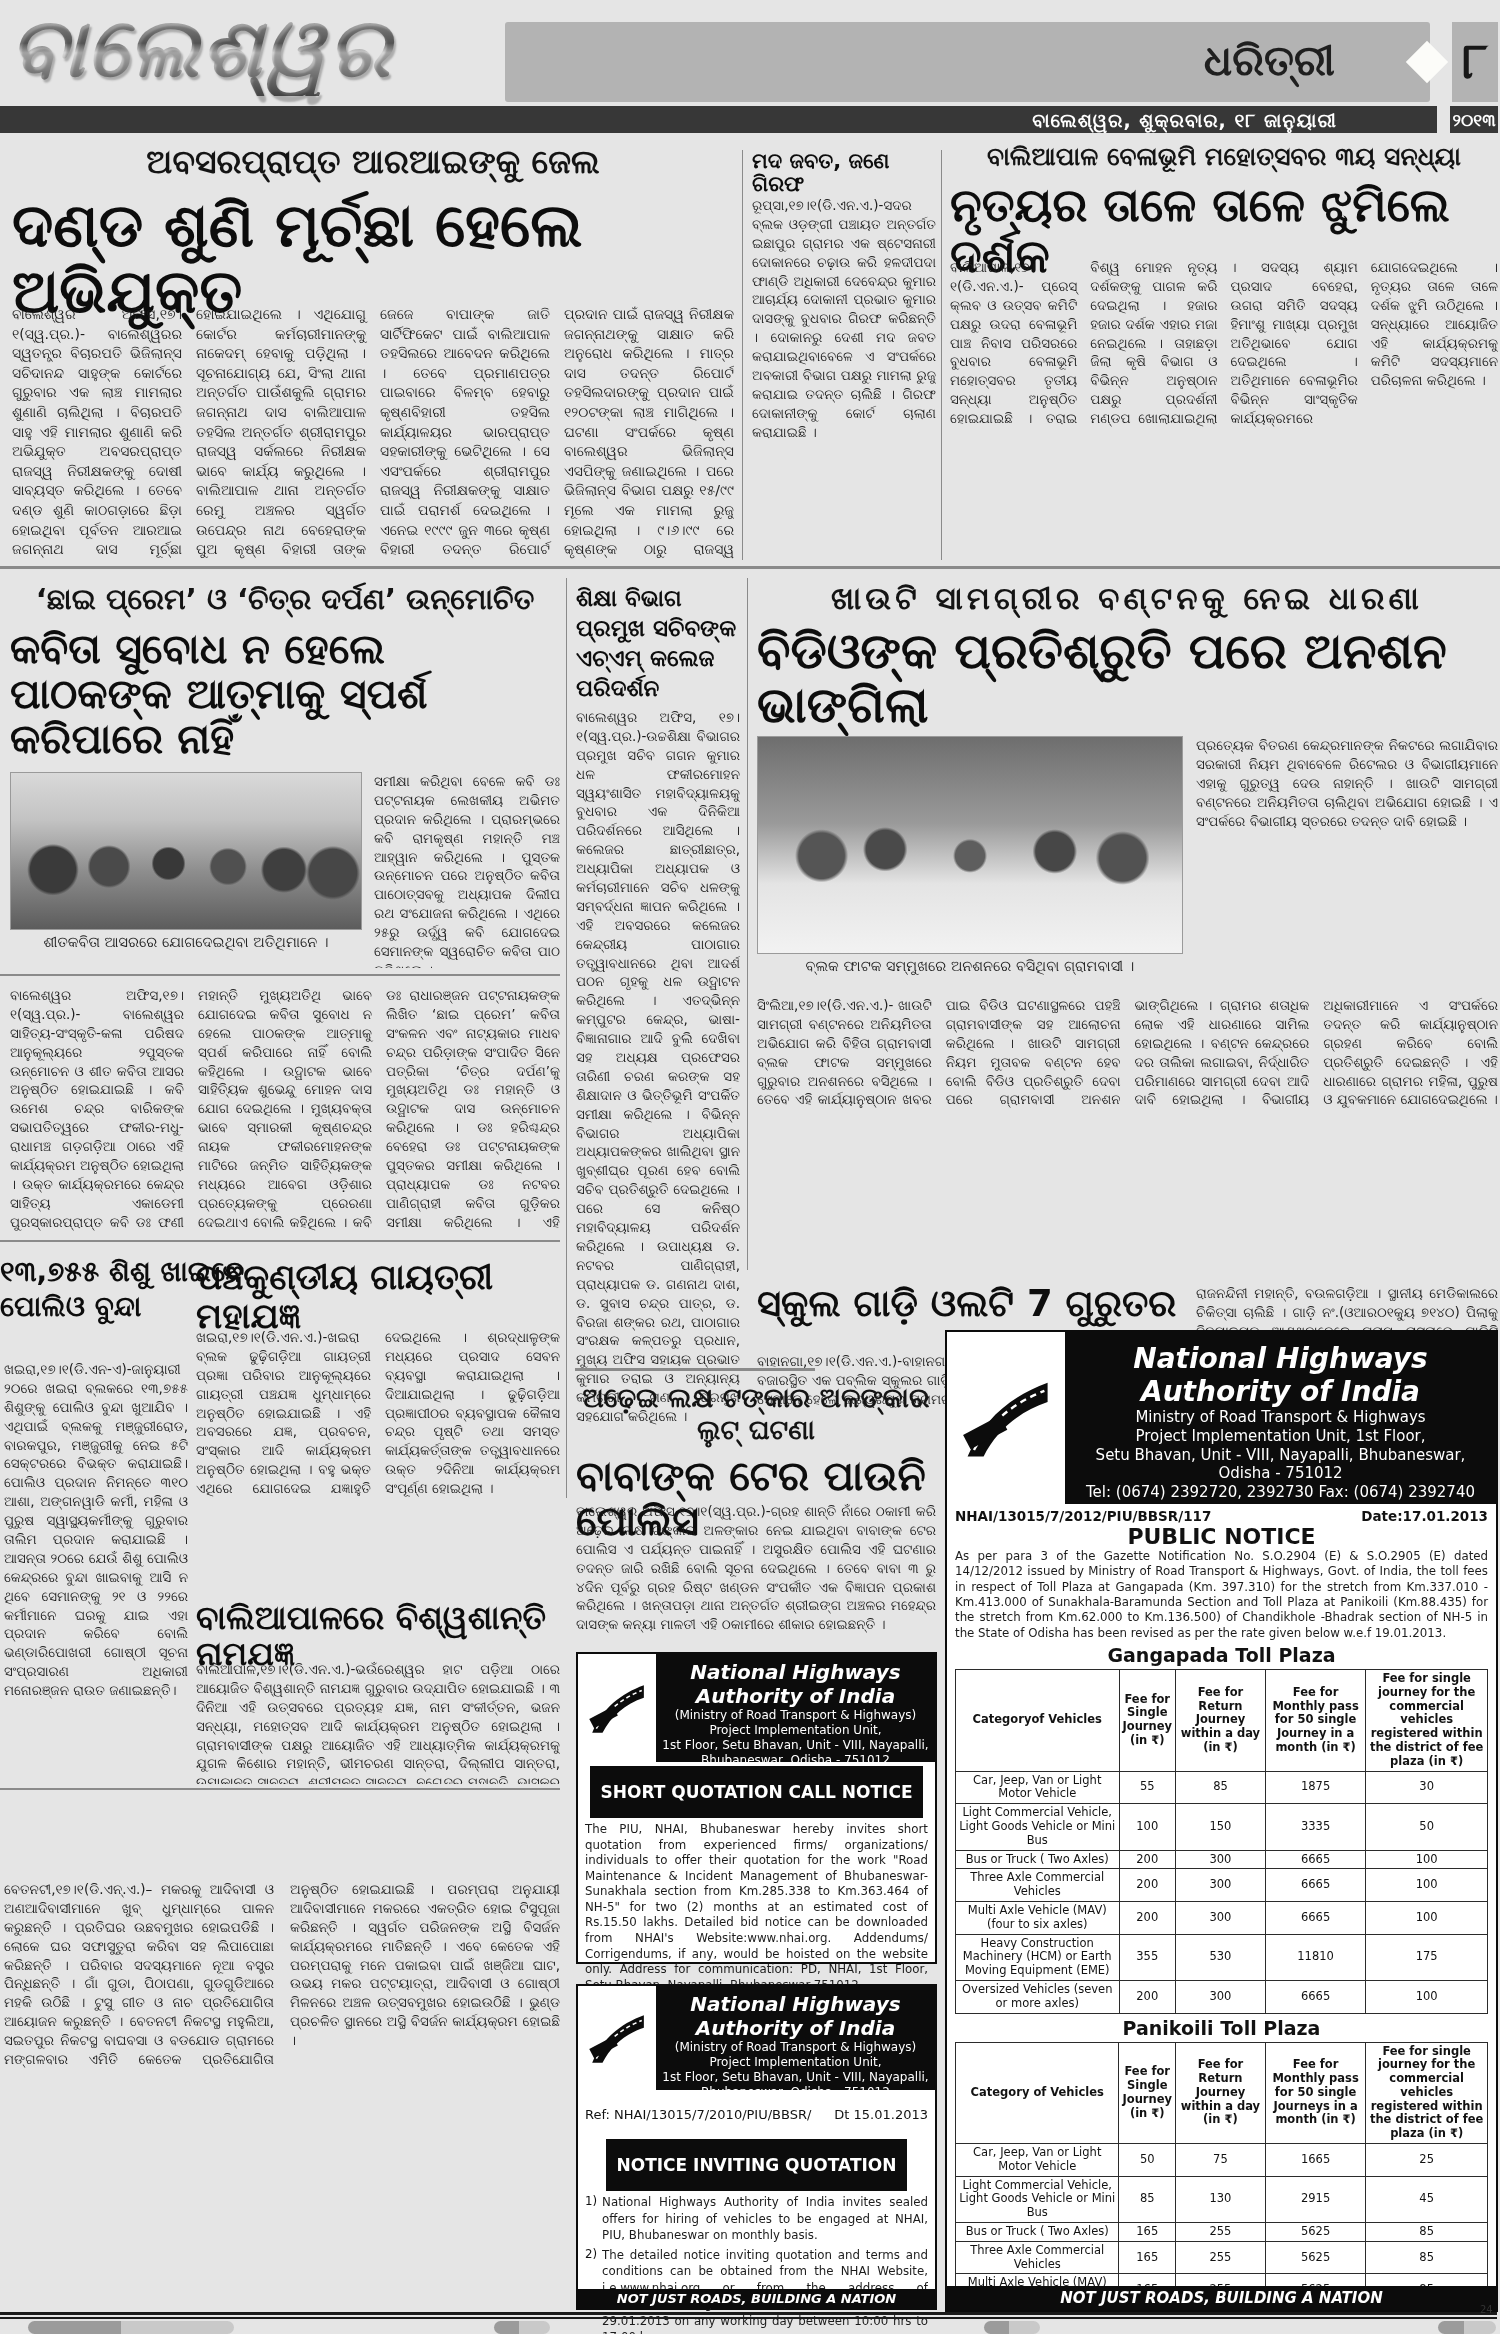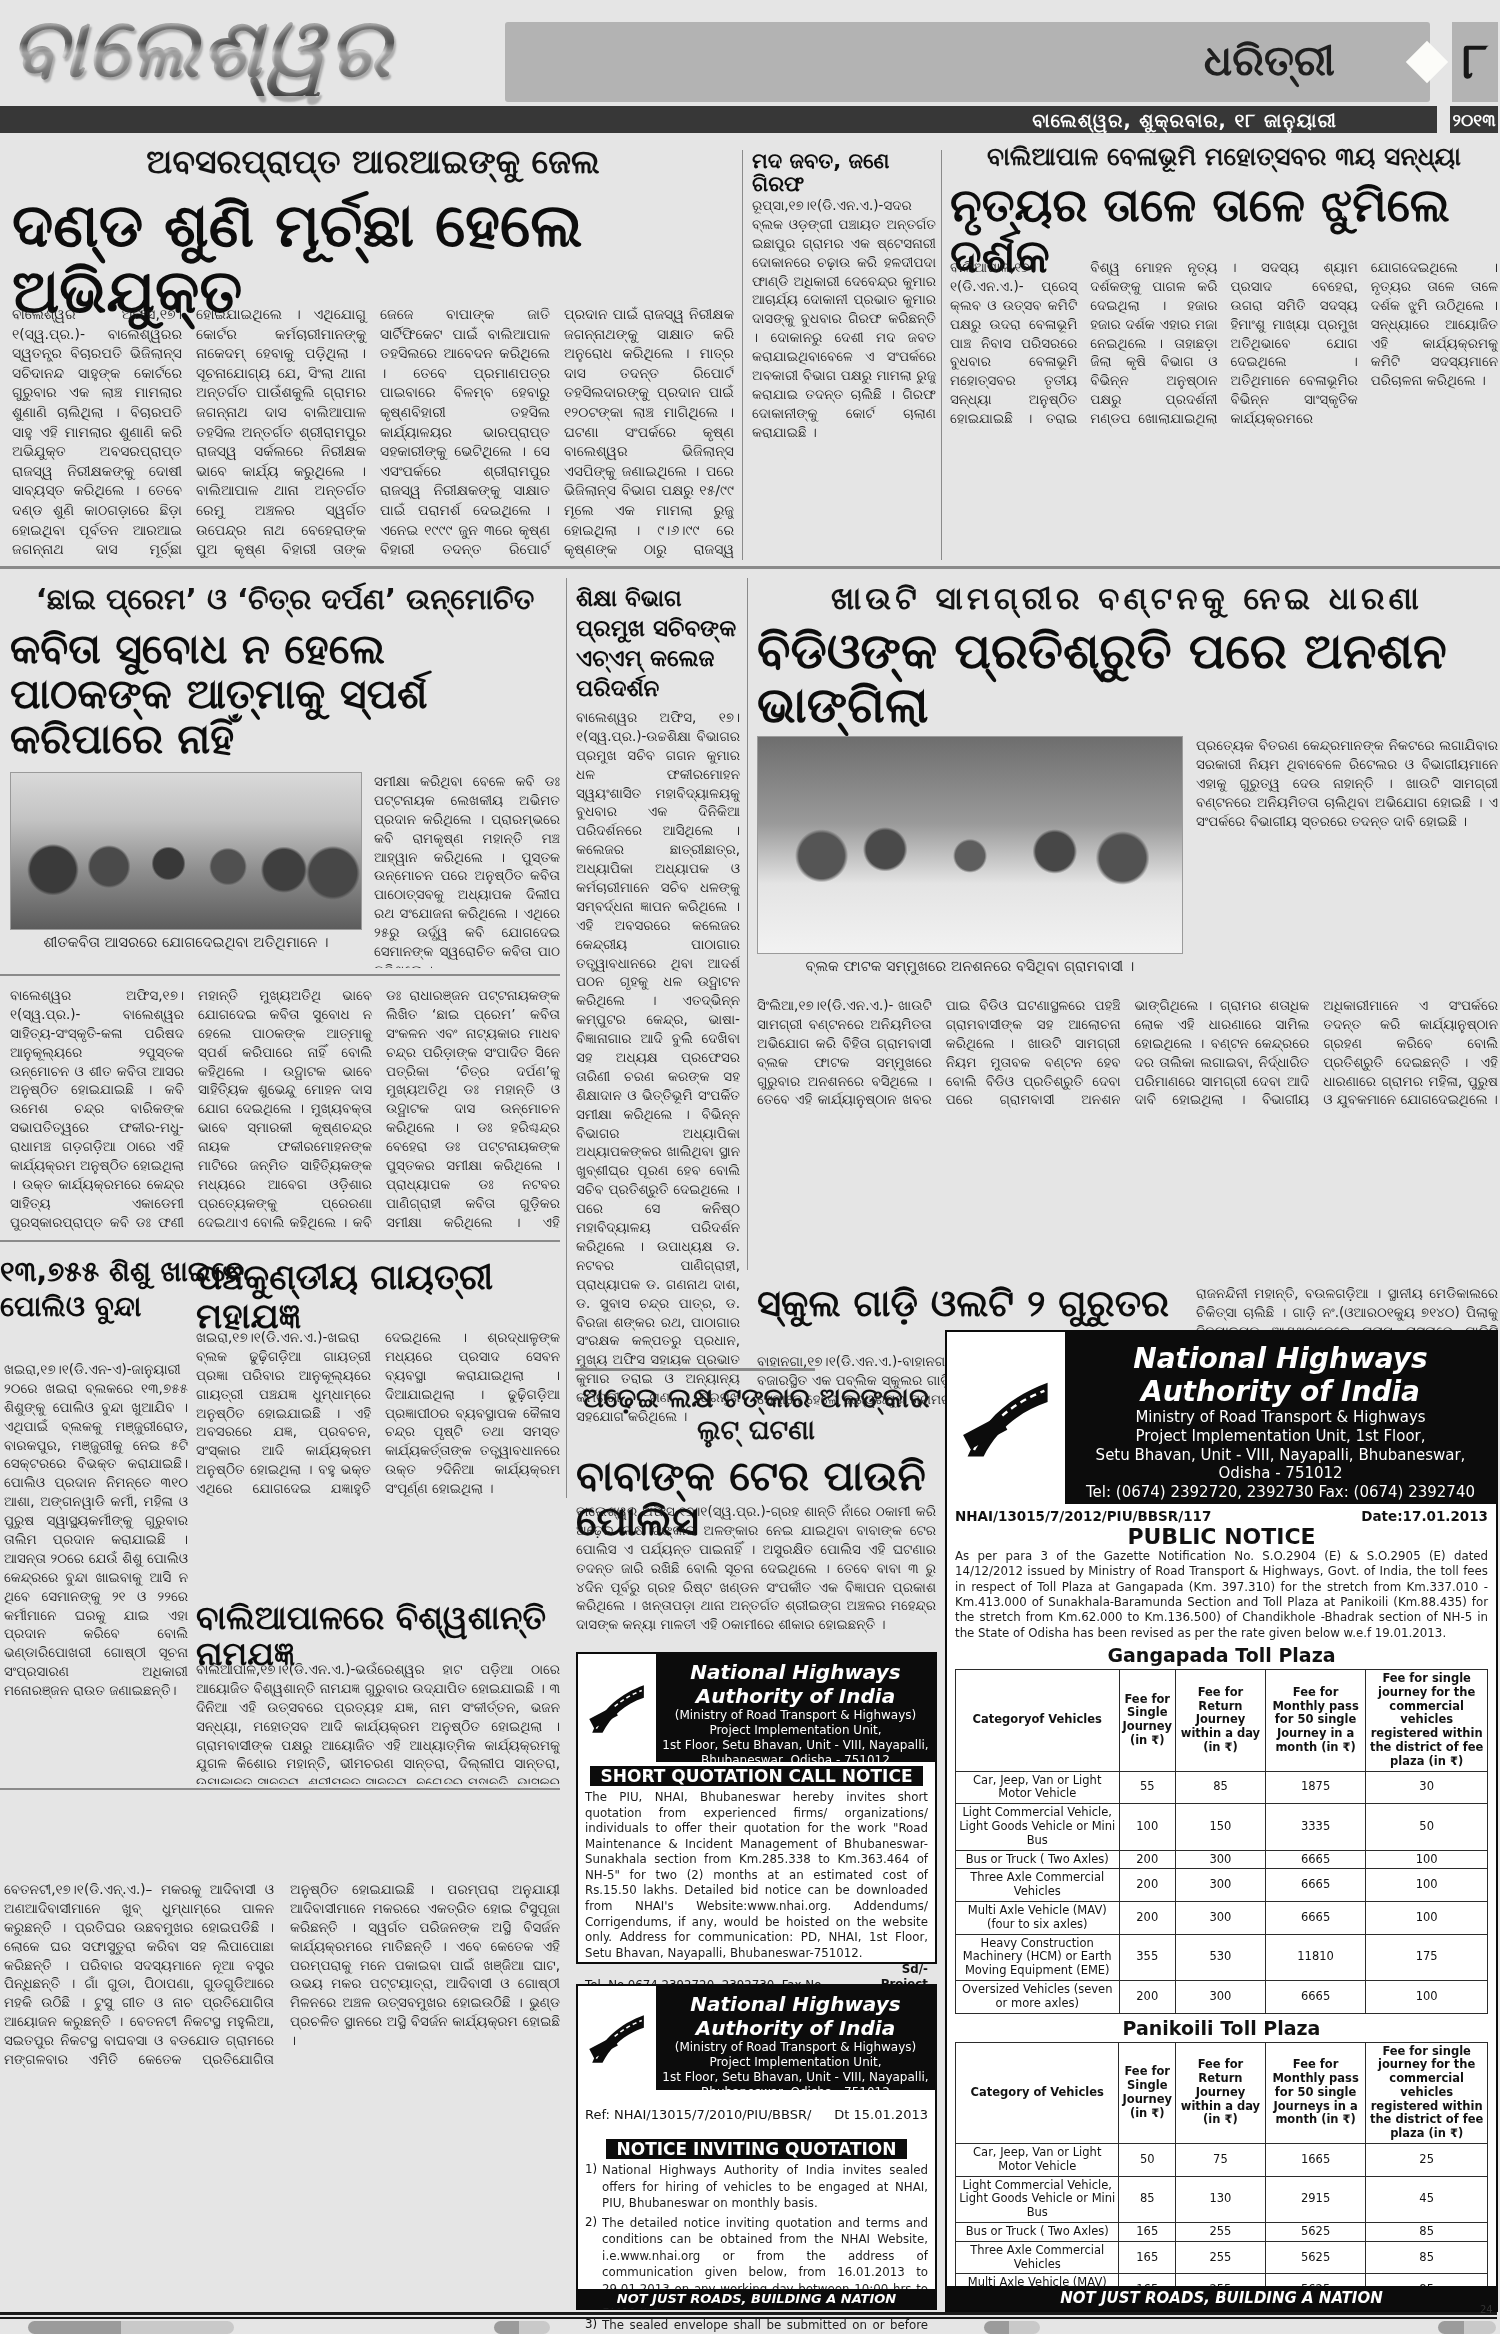--- a/index.html
+++ b/index.html
@@ -44,21 +44,21 @@
      radial-gradient(circle at 86% 56%, #525252 0 6%, transparent 7%),
      linear-gradient(180deg,#6e6e6e 0%,#9a9a9a 40%,#e4e4e4 68%,#f2f2f2 100%)}
   
   .ad{border:2px solid #0c0c0c;background:#fff}
   .ad-head{background:#0c0c0c;color:#fff;display:flex;align-items:stretch}
   .ad-logo{background:#fff;display:flex;align-items:center;justify-content:center;flex:0 0 auto}
   .ad-head-txt{flex:1;text-align:center;padding:6px 4px}
   .ad-org{font-weight:bold;font-style:italic}
   .ad-line{line-height:1.25}
   .ad-slogan{background:#0c0c0c;color:#fff;font-weight:bold;font-style:italic;text-align:center}
-  .inv-title{background:#0c0c0c;color:#fff;font-weight:bold;text-align:center;margin:4px auto;padding:0 10px;width:fit-content}
+  .inv-title{background:#0c0c0c;color:#fff;font-weight:bold;text-align:center;margin:4px auto;padding:16px 10px;width:fit-content}
   .sign{text-align:right;font-weight:bold;line-height:1.25}
   
   table.toll{width:100%;border-collapse:collapse;font-size:11.5px;line-height:1.2}
   table.toll th,table.toll td{border:1px solid #2b2b2b;padding:2px 3px;text-align:center;vertical-align:middle}
   table.toll th{font-weight:bold}
   .tbl-title{font-weight:bold;text-align:center;font-size:19px;padding:3px 0}
   
   .pill{position:absolute;height:13px;border-radius:7px;background:linear-gradient(90deg,#9b9b9b 0 45%,#c9c9c9 45% 100%)}
 </style>
 </head>
@@ -137,21 +137,21 @@
     <div class="head" style="font-size:35px">ପଞ୍ଚକୁଣ୍ଡୀୟ ଗାୟତ୍ରୀ ମହାଯଜ୍ଞ</div>
   </div>
   <div class="abs btxt" style="left:196px;top:1328px;width:364px;height:262px;column-count:2;column-gap:14px;font-size:13.5px">ଖଇରା,୧୭।୧(ଡି.ଏନ.ଏ.)-ଖଇରା ବ୍ଲକ ଢୁଢ଼ିଗଡ଼ିଆ ଗାୟତ୍ରୀ ପ୍ରଜ୍ଞା ପରିବାର ଆନୁକୂଲ୍ୟରେ ଗାୟତ୍ରୀ ପଞ୍ଚଯଜ୍ଞ ଧୁମ୍‌ଧାମ୍‌ରେ ଅନୁଷ୍ଠିତ ହୋଇଯାଇଛି । ଏହି ଅବସରରେ ଯଜ୍ଞ, ପ୍ରବଚନ, ସଂସ୍କାର ଆଦି କାର୍ଯ୍ୟକ୍ରମ ଅନୁଷ୍ଠିତ ହୋଇଥିଲା । ବହୁ ଭକ୍ତ ଏଥିରେ ଯୋଗଦେଇ ଯଜ୍ଞାହୁତି ଦେଇଥିଲେ । ଶ୍ରଦ୍ଧାଳୁଙ୍କ ମଧ୍ୟରେ ପ୍ରସାଦ ସେବନ ବ୍ୟବସ୍ଥା କରାଯାଇଥିଲା । ଦିଆଯାଇଥିଲା । ଢୁଢ଼ିଗଡ଼ିଆ ପ୍ରଜ୍ଞାପୀଠର ବ୍ୟବସ୍ଥାପକ କୈଳାସ ଚନ୍ଦ୍ର ପୃଷ୍ଟି ତଥା ସମସ୍ତ କାର୍ଯ୍ୟକର୍ତ୍ତାଙ୍କ ତତ୍ତ୍ୱାବଧାନରେ ଉକ୍ତ ୨ଦିନିଆ କାର୍ଯ୍ୟକ୍ରମ ସଂପୂର୍ଣ୍ଣ ହୋଇଥିଲା ।</div>
 
   <div class="abs" style="left:196px;top:1600px;width:364px">
     <div class="head" style="font-size:33px">ବାଲିଆପାଳରେ ବିଶ୍ୱଶାନ୍ତି ନାମଯଜ୍ଞ</div>
   </div>
   <div class="abs btxt" style="left:196px;top:1660px;width:364px;height:124px;font-size:13.5px">ବାଲିଆପାଳ,୧୭।୧(ଡି.ଏନ.ଏ.)-ଭଉଁରେଶ୍ୱର ହାଟ ପଡ଼ିଆ ଠାରେ ଆୟୋଜିତ ବିଶ୍ୱଶାନ୍ତି ନାମଯଜ୍ଞ ଗୁରୁବାର ଉଦ୍‌ଯାପିତ ହୋଇଯାଇଛି । ୩ ଦିନିଆ ଏହି ଉତ୍ସବରେ ପ୍ରତ୍ୟହ ଯଜ୍ଞ, ନାମ ସଂକୀର୍ତ୍ତନ, ଭଜନ ସନ୍ଧ୍ୟା, ମହୋତ୍ସବ ଆଦି କାର୍ଯ୍ୟକ୍ରମ ଅନୁଷ୍ଠିତ ହୋଇଥିଲା । ଗ୍ରାମବାସୀଙ୍କ ପକ୍ଷରୁ ଆୟୋଜିତ ଏହି ଆଧ୍ୟାତ୍ମିକ କାର୍ଯ୍ୟକ୍ରମକୁ ଯୁଗଳ କିଶୋର ମହାନ୍ତି, ଭୀମଚରଣ ସାନ୍ତରା, ଦିଲ୍ଲୀପ ସାନ୍ତରା, ଉମାକାନ୍ତ ସାନ୍ତରା, ଶ୍ରୀମନ୍ତ ସାନ୍ତରା, ନଗେନ୍ଦ୍ର ମହାନ୍ତି, ଭାସ୍କର ସାନ୍ତରା ପ୍ରମୁଖ ପରିଚାଳନା କରିଥିଲେ ।</div>
 
   <div class="abs" style="left:757px;top:1284px;width:426px">
-    <div class="head" style="font-size:37px">ସ୍କୁଲ ଗାଡ଼ି ଓଲଟି ୨ ଗୁରୁତର</div>
+    <div class="head" style="font-size:37px">ସ୍କୁଲ ଗାଡ଼ି ଓଲଟି 7 ଗୁରୁତର</div>
   </div>
   <div class="abs btxt" style="left:757px;top:1352px;width:426px;height:118px;font-size:13.5px">ବାହାନଗା,୧୭।୧(ଡି.ଏନ.ଏ.)-ବାହାନଗା ବ୍ଲକ ଅଧୀନ ଗୋପାଳପୁର ପଞ୍ଚାୟତ କୁଣିଆ ବଜାରସ୍ଥିତ ଏକ ପବ୍ଲିକ ସ୍କୁଲର ଗାଡ଼ି ଓଲଟି ୨ଛାତ୍ରୀ ଗୁରୁତର ଆହତ ହୋଇଛନ୍ତି । ସେମାନେ ହେଲେ ଇଶ୍ୱରପୁର ଗ୍ରାମର</div>
   <div class="abs btxt" style="left:1196px;top:1284px;width:302px;height:190px;font-size:13.5px">ରାଜନନ୍ଦିନୀ ମହାନ୍ତି, ବଉଳଗଡ଼ିଆ । ସ୍ଥାନୀୟ ମେଡିକାଲରେ ଚିକିତ୍ସା ଚାଲିଛି । ଗାଡ଼ି ନଂ.(ଓଆର୦୧କ୍ୟୁ ୭୧୪୦) ପିଲାକୁ ବିଦ୍ୟାଳୟକୁ ଆଣୁଥିବାବେଳେ ଗ୍ରାମ ରାସ୍ତାରେ ଗାଡ଼ିଟି ଓଲଟି ପଡ଼ିଥିଲା । ପୋଲିସ ଗାଡ଼ିକୁ ଜବତ କରିଥିବାବେଳେ ଡ୍ରାଇଭର ଫେରାର ଅଛନ୍ତି ।</div>
 
   <div class="hrule" style="left:575px;top:1368px;width:240px;height:3px"></div>
   <div class="abs" style="left:576px;top:1382px;width:360px">
     <div class="kick" style="font-size:27px">ଅଢ଼େଇ ଲକ୍ଷ ଟଙ୍କାର ଅଳଙ୍କାର ଲୁଟ୍ ଘଟଣା</div>
     <div class="head" style="font-size:41px;margin-top:8px">ବାବାଙ୍କ ଟେର ପାଉନି ପୋଲିସ</div>
   </div>
   <div class="abs btxt" style="left:576px;top:1502px;width:360px;height:146px;font-size:13.5px">ବାଲେଶ୍ୱର ଅଫିସ,୧୭।୧(ସ୍ୱ.ପ୍ର.)-ଗ୍ରହ ଶାନ୍ତି ନାଁରେ ଠକାମୀ କରି ଅଢ଼େଇ ଲକ୍ଷ ଟଙ୍କାର ଅଳଙ୍କାର ନେଇ ଯାଇଥିବା ବାବାଙ୍କ ଟେର ପୋଲିସ ଏ ପର୍ଯ୍ୟନ୍ତ ପାଇନାହିଁ । ଅସୁରକ୍ଷିତ ପୋଲିସ ଏହି ଘଟଣାର ତଦନ୍ତ ଜାରି ରଖିଛି ବୋଲି ସୂଚନା ଦେଇଥିଲେ । ତେବେ ବାବା ୩ ରୁ ୪ଦିନ ପୂର୍ବରୁ ଗ୍ରହ ରିଷ୍ଟ ଖଣ୍ଡନ ସଂପର୍କୀତ ଏକ ବିଜ୍ଞାପନ ପ୍ରକାଶ କରିଥିଲେ । ଖନ୍ତାପଡ଼ା ଥାନା ଅନ୍ତର୍ଗତ ଶ୍ରୀଇଙ୍ଗ ଅଞ୍ଚଳର ମହେନ୍ଦ୍ର ଦାସଙ୍କ କନ୍ୟା ମାଳତୀ ଏହି ଠକାମୀରେ ଶୀକାର ହୋଇଛନ୍ତି ।</div>

